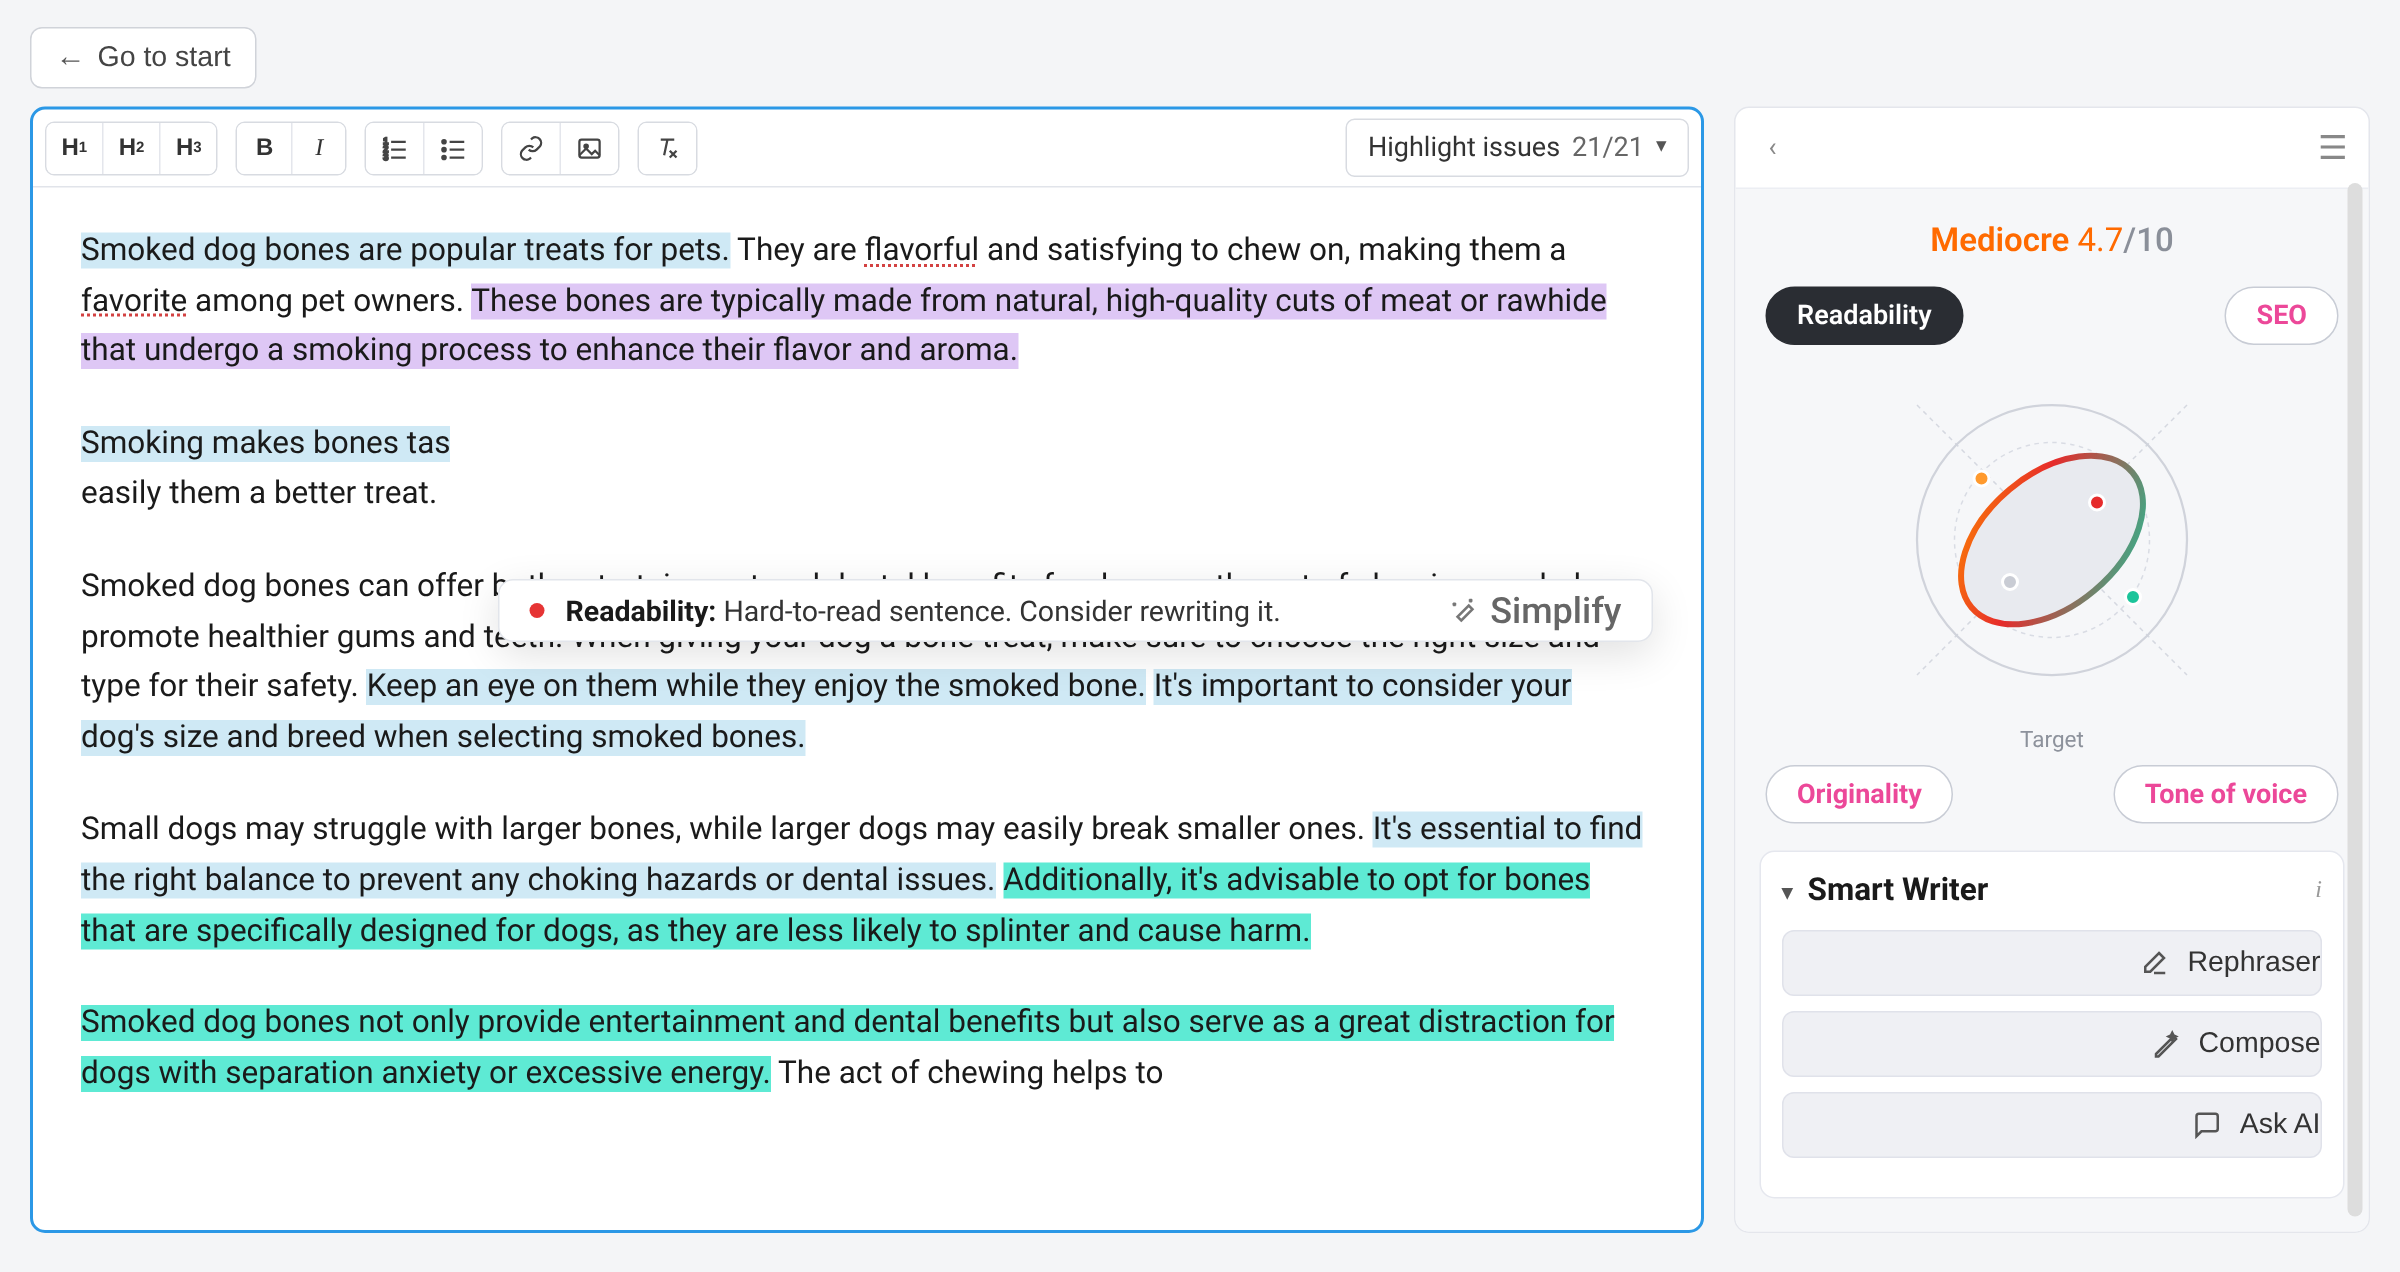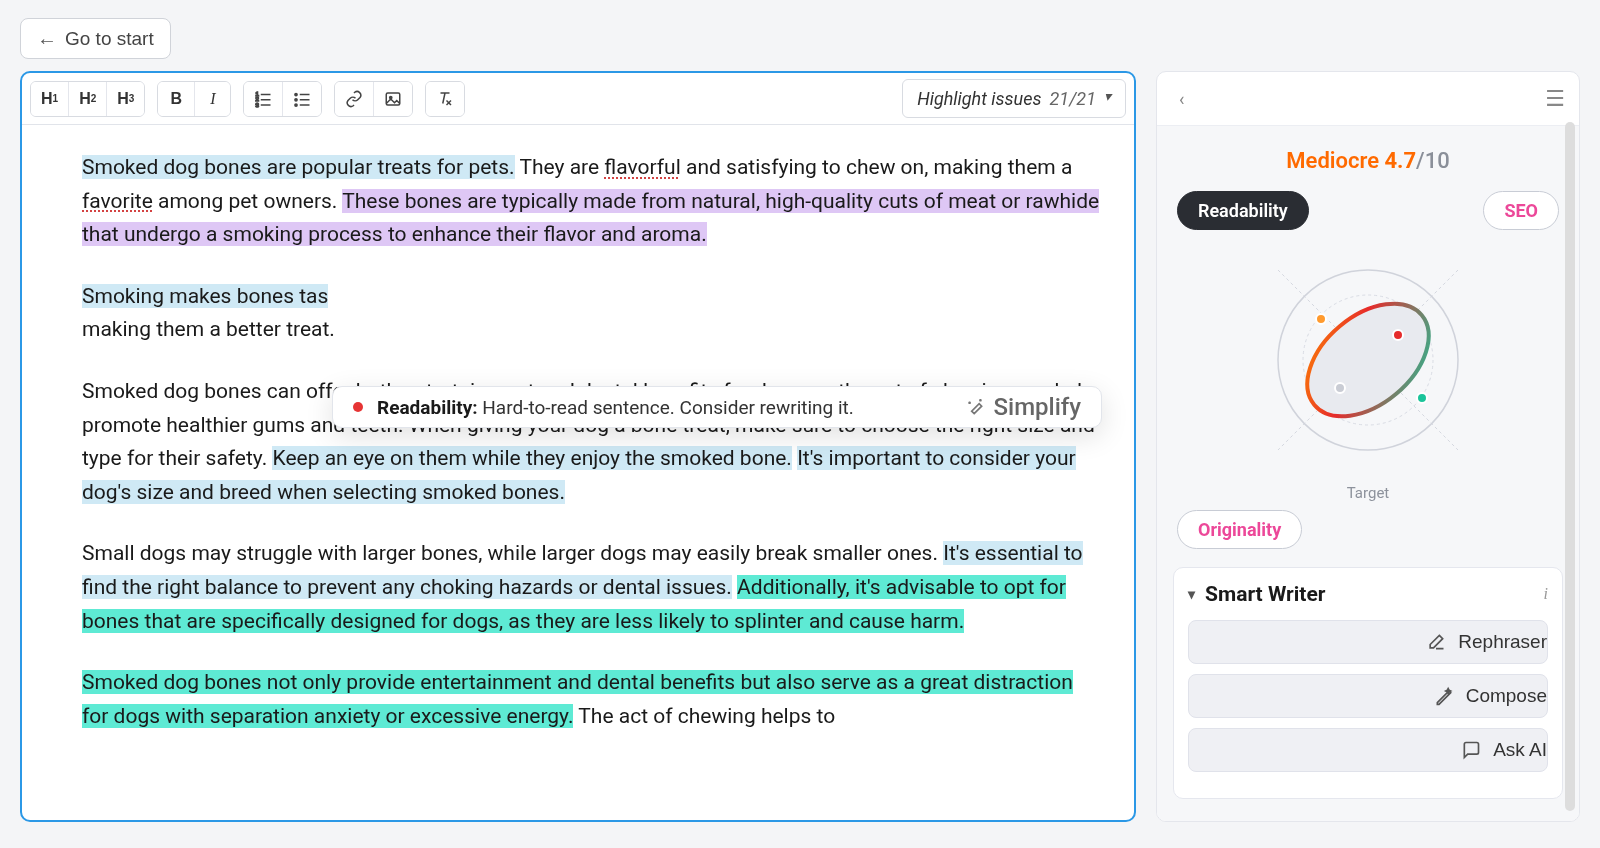--- a/index.html
+++ b/index.html
@@ -74,31 +74,30 @@
 .highlight-dd {
   display: flex;
   align-items: flex-start;
   gap: 8px;
   border: 1px solid #d8dbe1;
   border-radius: 6px;
   padding: 8px 14px;
   font-size: 18px;
   color: #333;
   cursor: pointer;
-  font-style: italic;
 }
 .highlight-dd .count { color: #666; }
 .highlight-dd .chev { color: #555; font-size: 14px; }
 .editor-body {
   padding: 26px 32px;
   font-size: 21px;
   line-height: 1.6;
   position: relative;
 }
-.editor-body p { margin-bottom: 28px; margin-left: 28px; }
+.editor-body p { margin-bottom: 28px; }
 .hl-blue { background: #cfe9f5; }
 .hl-purple { background: #dec7f5; }
 .hl-lpurple { background: #5eead4; }
 .squiggle {
   text-decoration: underline dotted #d34242;
   text-underline-offset: 3px;
 }
 .popup {
   position: absolute;
   top: 298px;
@@ -302,21 +301,21 @@
         <span class="chev">▾</span>
       </div>
     </div>
 
     <div class="editor-body">
       <p>
         <span class="hl-blue">Smoked dog bones are popular treats for pets.</span><span> They are </span><span class="squiggle">flavorful</span><span> and satisfying to chew on, making them a </span><span class="squiggle">favorite</span><span> among pet owners. </span><span class="hl-purple">These bones are typically made from natural, high-quality cuts of meat or rawhide that undergo a smoking process to enhance their flavor and aroma.</span>
       </p>
       <p>
         <span class="hl-blue">Smoking makes bones tas</span><br>
-        <span>making them a better treat.</span>
+        <span>easily them a better treat.</span>
       </p>
       <p>
         <span>Smoked dog bones can offer both entertainment and dental benefits for dogs, as the act of chewing can help promote healthier gums and teeth. When giving your dog a bone treat, make sure to choose the right size and type for their safety. </span><span class="hl-blue">Keep an eye on them while they enjoy the smoked bone.</span><span> </span><span class="hl-blue">It's important to consider your dog's size and breed when selecting smoked bones.</span>
       </p>
       <p>
         <span>Small dogs may struggle with larger bones, while larger dogs may easily break smaller ones. </span><span class="hl-blue">It's essential to find the right balance to prevent any choking hazards or dental issues.</span><span> </span><span class="hl-lpurple">Additionally, it's advisable to opt for bones that are specifically designed for dogs, as they are less likely to splinter and cause harm.</span>
       </p>
       <p>
         <span class="hl-lpurple">Smoked dog bones not only provide entertainment and dental benefits but also serve as a great distraction for dogs with separation anxiety or excessive energy.</span><span> The act of chewing helps to</span>
       </p>
@@ -337,21 +336,21 @@
   </div>
 
   <div class="sidebar">
     <div class="sidebar-top">
       <span class="sidebar-back">‹</span>
       <span class="sidebar-menu">☰</span>
     </div>
     <div class="sidebar-body">
       <div class="score-line">
         <span>Mediocre</span>
-        <span style="font-weight:700">4.7</span><span class="score-max">/10</span>
+        <span style="font-weight:400">4.7</span><span class="score-max">/10</span>
       </div>
 
       <div class="pill-row">
         <span class="pill active">Readability</span>
         <span class="pill">SEO</span>
       </div>
 
       <div class="radar-wrap">
         <svg viewBox="0 0 240 240">
 
@@ -374,20 +373,21 @@
           <circle cx="73" cy="79" r="5" fill="#ff9a2e" stroke="#fff" stroke-width="2"></circle>
           <circle cx="150" cy="95" r="5" fill="#e62b2b" stroke="#fff" stroke-width="2"></circle>
           <circle cx="174" cy="158" r="5" fill="#1bc49a" stroke="#fff" stroke-width="2"></circle>
           <circle cx="92" cy="148" r="5" fill="#c9ccd4" stroke="#fff" stroke-width="2"></circle>
         </svg>
       </div>
       <div class="target-label">Target</div>
 
       <div class="pill-row">
         <span class="pill">Originality</span>
+        <span class="pill">Tone of voice</span>
       </div>
 
       <div class="smart-writer">
         <div class="sw-header">
           <span class="title">
             <span class="chev">▾</span>
             <span>Smart Writer</span>
           </span>
           <span class="info">i</span>
         </div>

